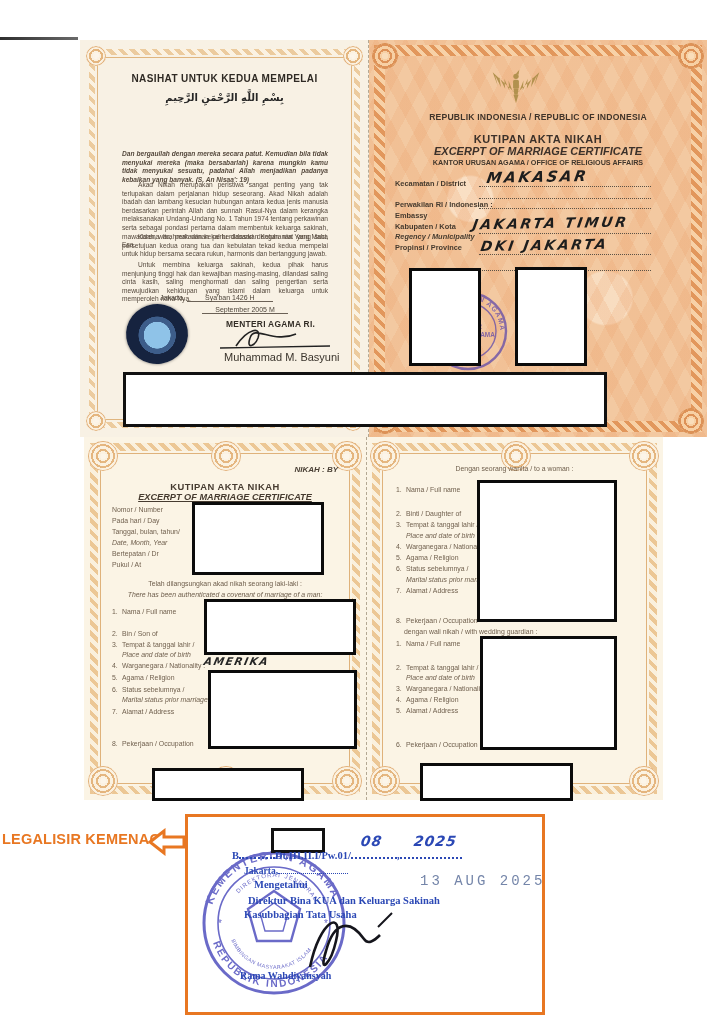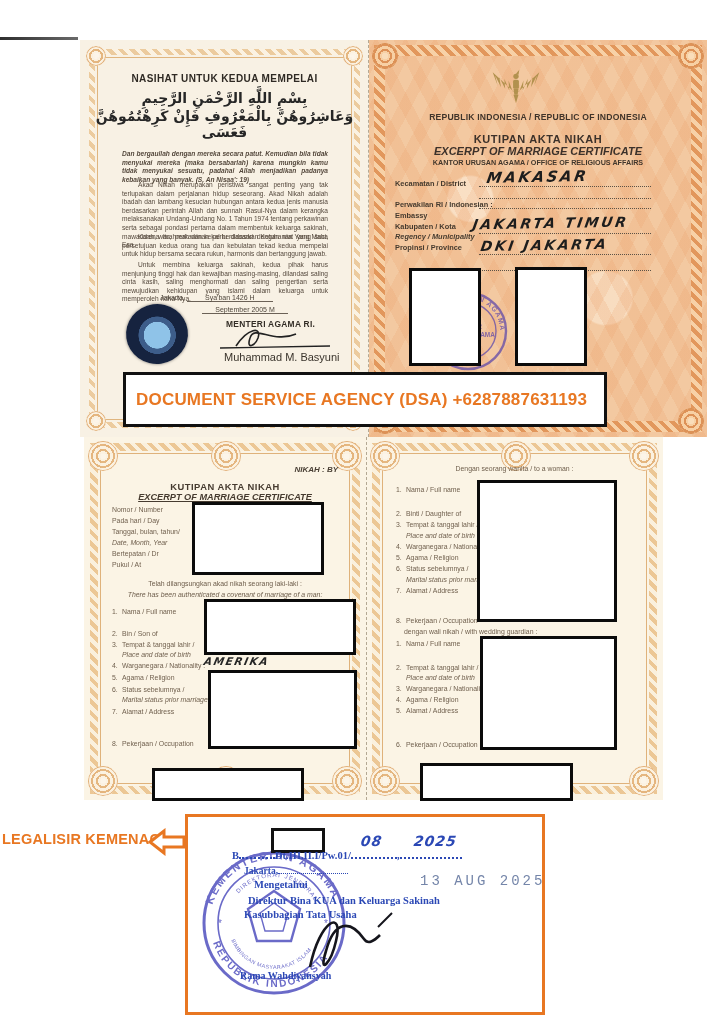--- a/index.html
+++ b/index.html
@@ -41,21 +41,21 @@
   .ros-s{width:20px;height:20px;}
   .knot{position:absolute;width:26px;height:26px;border-radius:50%;
     background:radial-gradient(circle,#f9ddba 0 3px,transparent 3px),
                repeating-radial-gradient(circle,#dd9258 0 2px,#f7d0a4 2px 5px);
     box-shadow:inset 0 0 0 1px #d98c50;}
 
   .fold{position:absolute;width:0;border-left:1px dashed #b3a globalThis;border-left:1px dashed #b3a893;}
 
   
   .adv-title{font-size:10px;font-weight:bold;letter-spacing:.4px;color:#2f2a24;text-align:center;width:100%;}
-  .arabic{width:100%;text-align:center;font-size:14px;font-weight:bold;color:#262626;line-height:16px;
+  .arabic{width:100%;text-align:center;font-size:10px;font-weight:bold;color:#262626;line-height:16px;
           font-family:"DejaVu Sans",sans-serif;}
   .adv-par{font-size:6.6px;line-height:8.6px;color:#55493d;text-align:justify;}
   .adv-quote{font-style:italic;font-weight:bold;}
   .indent{text-indent:16px;}
   .adv-date{font-size:7px;color:#4e463c;}
   .dateline{display:inline-block;border-bottom:1px solid #6b6156;min-width:86px;text-align:center;}
   .adv-minister{font-size:8.4px;font-weight:bold;color:#332d26;letter-spacing:.3px;}
   .adv-name{font-size:11px;font-weight:normal;color:#3a342c;}
   .seal{left:46px;top:264px;width:62px;height:60px;border-radius:50%;
     background:radial-gradient(circle at 50% 52%,#8fc3e8 0 30%,#3d5d8a 31% 42%,#16233f 43% 100%);
@@ -113,21 +113,20 @@
   <div class="page page-advice">
     <div class="frame-advice"></div>
     <div class="frame-advice2"></div>
     <div class="ros ros-s" style="left:6px;top:6px;"></div>
     <div class="ros ros-s" style="right:6px;top:6px;"></div>
     <div class="ros ros-s" style="left:6px;bottom:6px;"></div>
     <div class="ros ros-s" style="right:6px;bottom:6px;"></div>
 
     <div class="abs adv-title" style="top:33px;">NASIHAT UNTUK KEDUA MEMPELAI</div>
     <div class="abs arabic" style="top:50px;">بِسْمِ اللَّهِ الرَّحْمَنِ الرَّحِيمِ</div>
-    <div class="abs arabic" style="top:68px;">وَعَاشِرُوهُنَّ بِالْمَعْرُوفِ فَإِنْ كَرِهْتُمُوهُنَّ فَعَسَى</div>
 
     <div class="abs adv-par adv-quote" style="left:42px;top:110px;width:206px;">Dan bergaullah dengan mereka secara patut. Kemudian bila tidak menyukai mereka (maka bersabarlah) karena mungkin kamu tidak menyukai sesuatu, padahal Allah menjadikan padanya kebaikan yang banyak. (S. An Nisaa': 19)</div>
     <div class="abs adv-par indent" style="left:42px;top:141px;width:206px;">Akad Nikah merupakan peristiwa sangat penting yang tak terlupakan dalam perjalanan hidup seseorang. Akad Nikah adalah ibadah dan lambang kesucian hubungan antara kedua jenis manusia berdasarkan perintah Allah dan sunnah Rasul-Nya dalam kerangka melaksanakan Undang-Undang No. 1 Tahun 1974 tentang perkawinan serta sebagai pondasi pertama dalam membentuk keluarga sakinah, mawaddah, warahmah dan kekal berdasarkan Ketuhanan Yang Maha Esa.</div>
     <div class="abs adv-par indent" style="left:42px;top:193px;width:206px;">Karena itu, perkawinan perlu didasari dengan niat yang suci, persetujuan kedua orang tua dan kebulatan tekad kedua mempelai untuk hidup bersama secara rukun, harmonis dan bertanggung jawab.</div>
     <div class="abs adv-par indent" style="left:42px;top:221px;width:206px;">Untuk membina keluarga sakinah, kedua pihak harus menjunjung tinggi hak dan kewajiban masing-masing, dilandasi saling cinta kasih, saling menghormati dan saling pengertian serta mewujudkan kehidupan yang islami dalam keluarga untuk memperoleh ridha-Nya.</div>
 
     <div class="abs adv-date nowrap" style="left:80px;top:254px;">
       <span>Jakarta,</span>
       <span class="dateline">Sya'ban 1426 H</span>
     </div>
@@ -199,21 +198,20 @@
       <text x="41" y="47" font-size="6.5" fill="#6a52a8" font-weight="bold" text-anchor="middle">URUSAN AGAMA</text>
     </svg>
 
     <div class="redact" style="left:40px;top:228px;width:66px;height:92px;"></div>
     <div class="redact" style="left:146px;top:227px;width:66px;height:93px;"></div>
   </div>
 
   <div class="fold" style="left:368px;top:40px;height:397px;"></div>
 
   <div class="abs banner">
-    <div style="color:#e87722;">DOCUMENT SERVICE AGENCY (DSA) +6287887631193</div>
   </div>
 
   <div class="page page-form pf-left">
     <div class="frame-form"></div>
     <div class="frame-form2"></div>
     <div class="ros ros-c" style="left:4px;top:4px;"></div>
     <div class="ros ros-c" style="right:4px;top:4px;"></div>
     <div class="ros ros-c" style="left:4px;bottom:4px;"></div>
     <div class="ros ros-c" style="right:4px;bottom:4px;"></div>
     <div class="ros ros-c" style="left:127px;bottom:4px;"></div>

